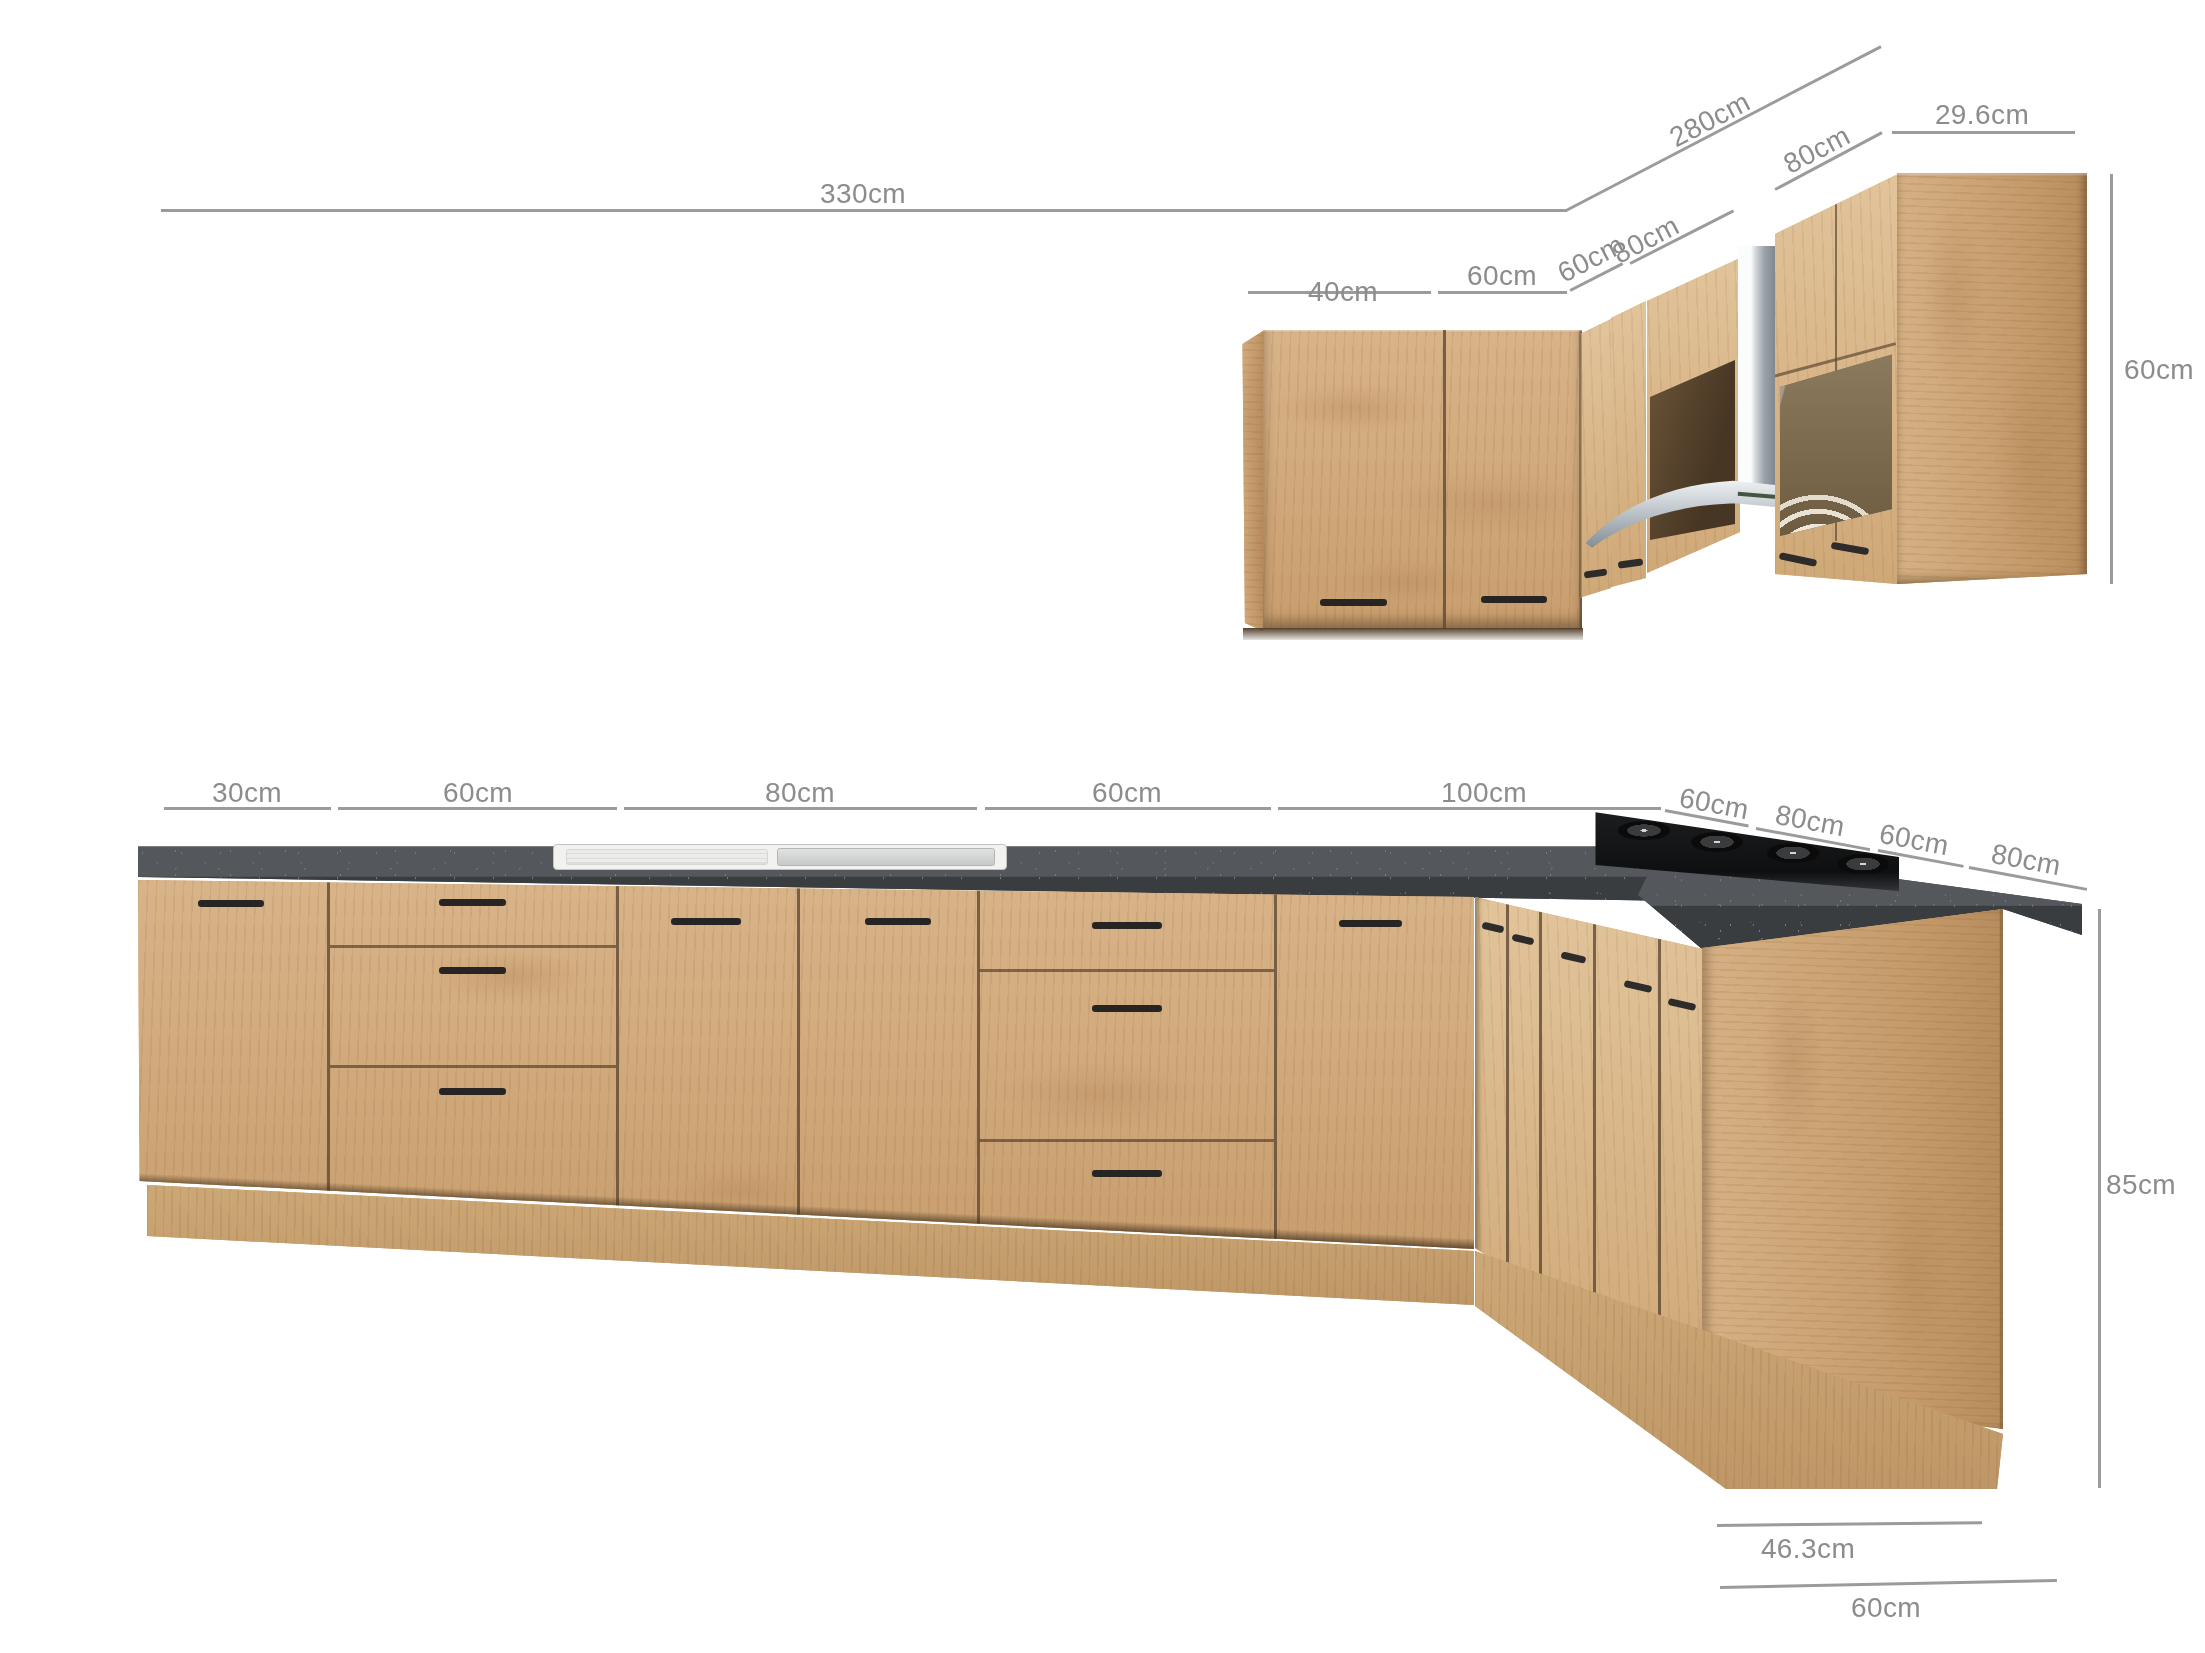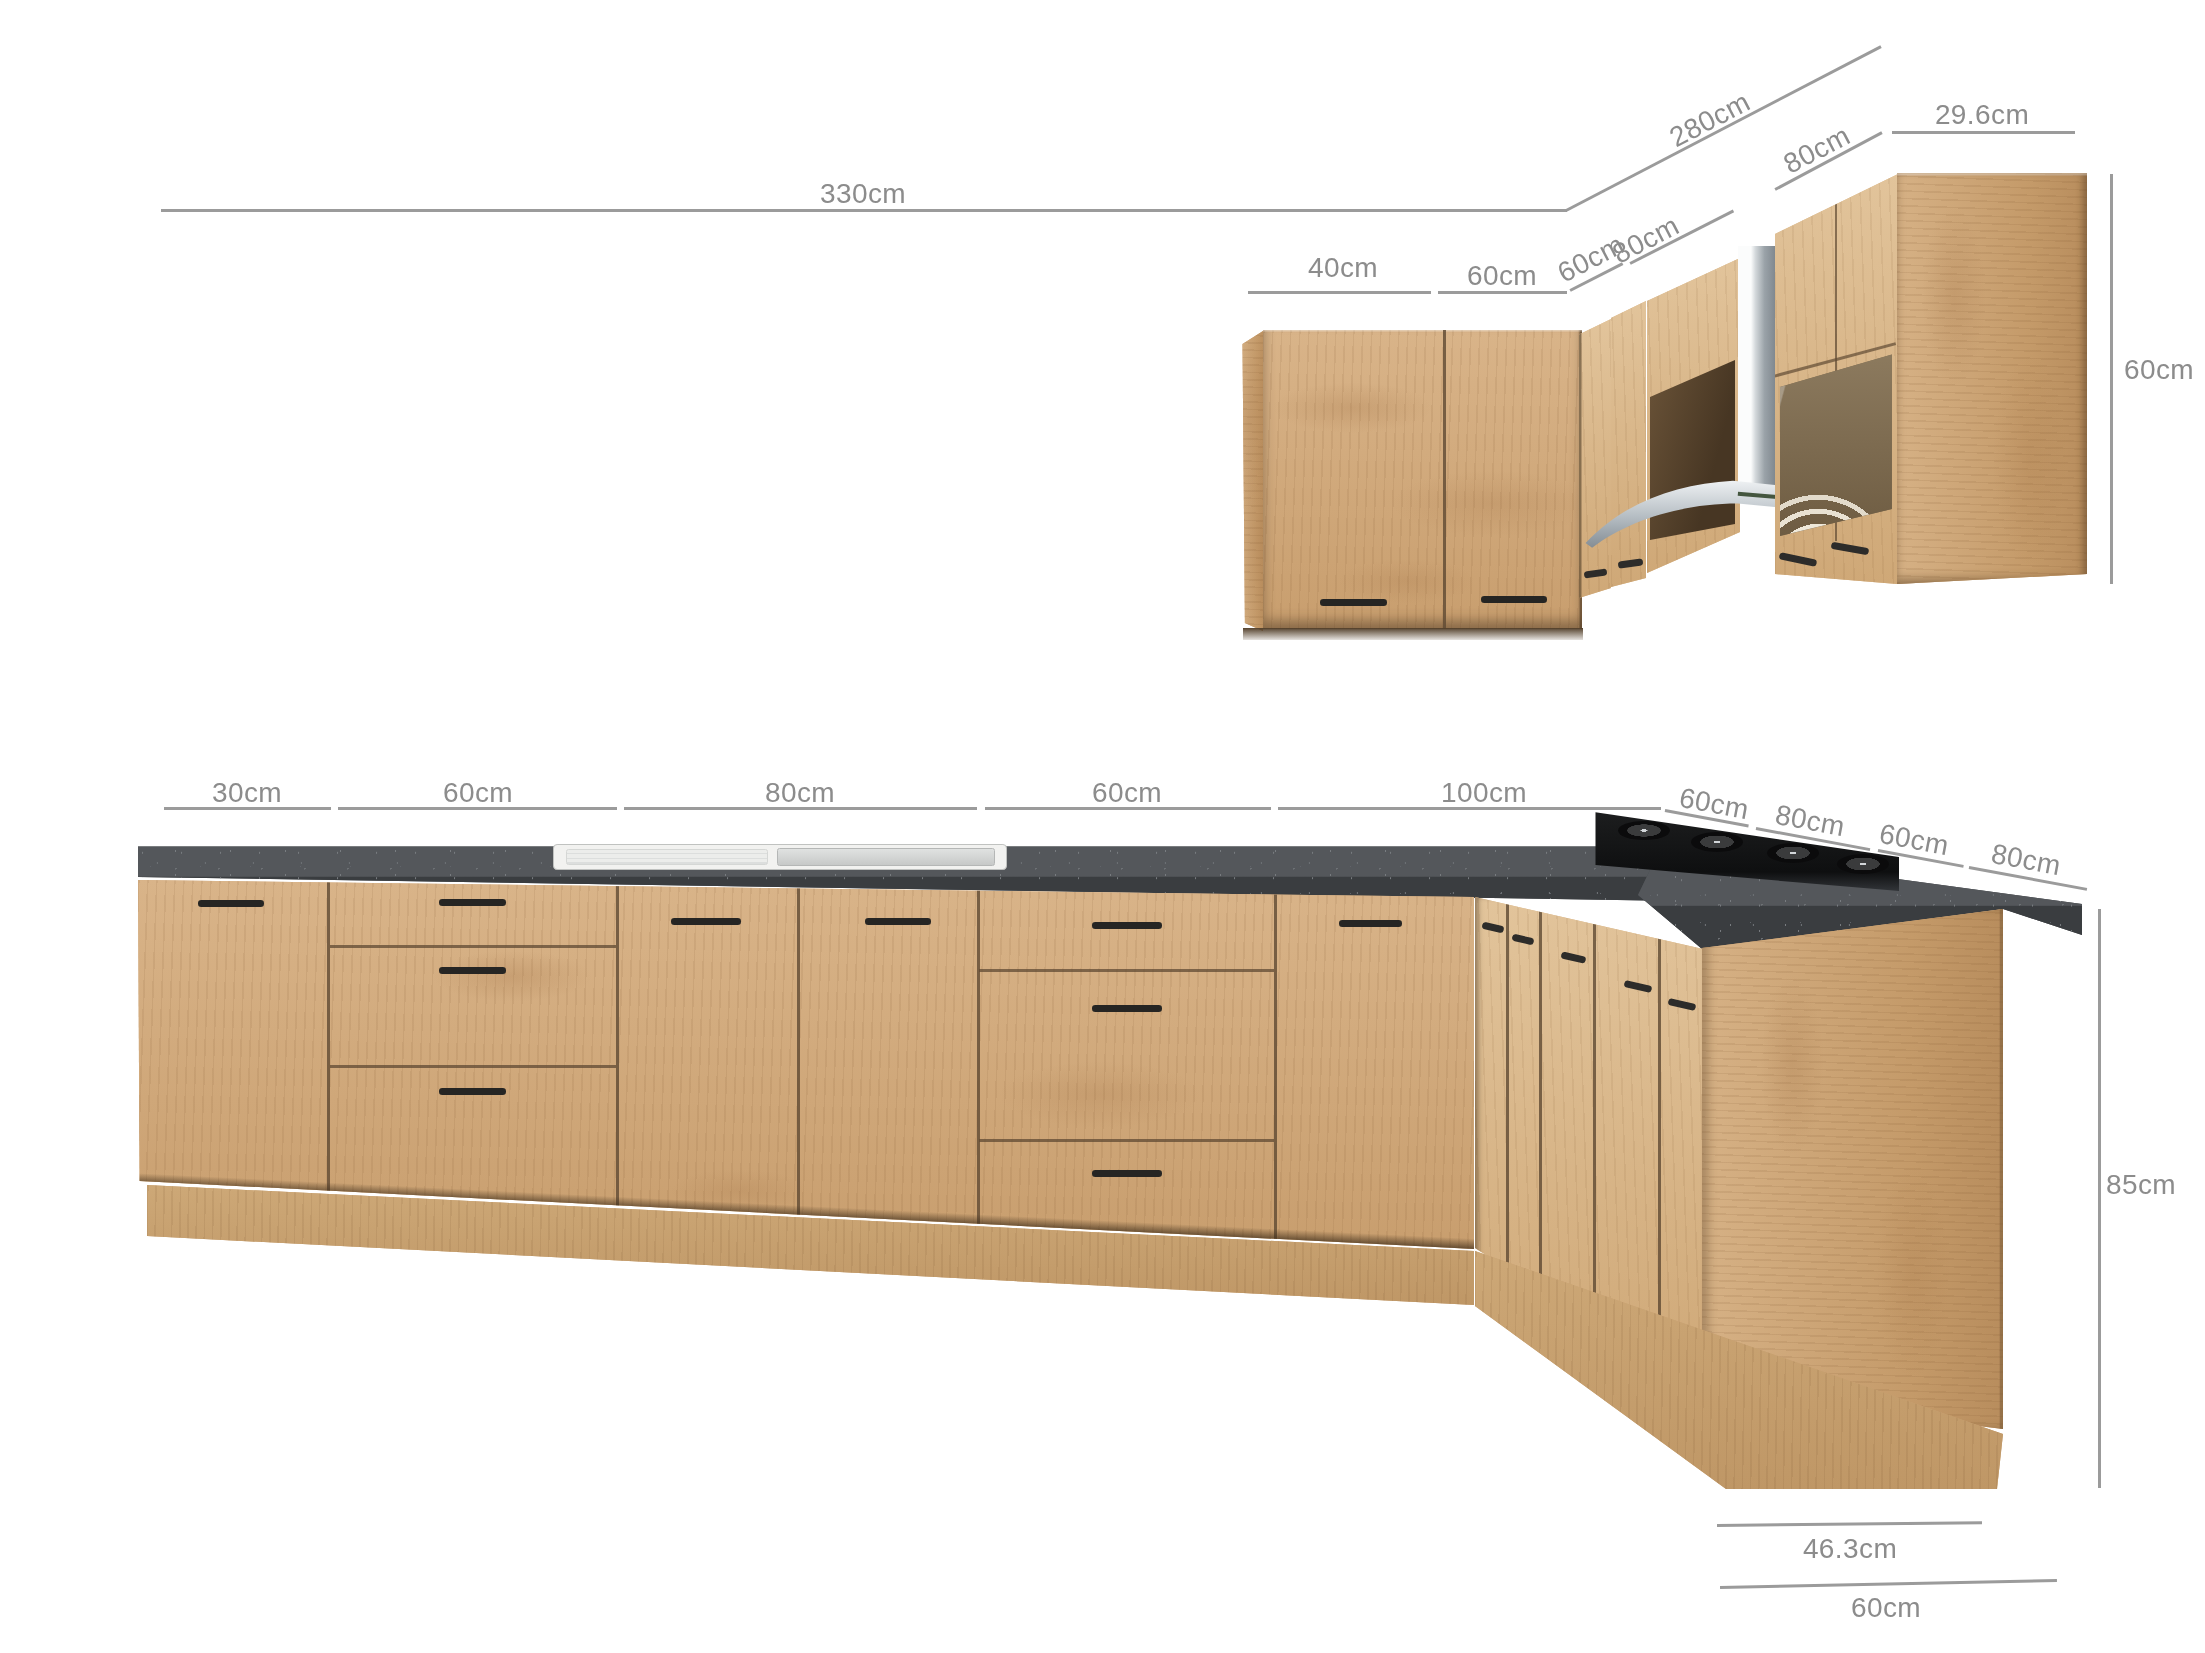--- a/index.html
+++ b/index.html
@@ -209,33 +209,33 @@
   <div class="dim" style="left:1878px;top:849px;width:87px;transform:rotate(10.5deg);"></div>
   <div class="dim" style="left:1969px;top:866px;width:120px;transform:rotate(10.5deg);"></div>
   <div class="dimv" style="left:2098px;top:909px;height:579px;"></div>
   <div class="dim" style="left:1717px;top:1524px;width:265px;transform:rotate(-0.6deg);"></div>
   <div class="dim" style="left:1720px;top:1586px;width:337px;transform:rotate(-1.2deg);"></div>
 
   <span class="dlabel" style="left:863px;top:194px;">330cm</span>
   <span class="dlabel r27" style="left:1710px;top:120px;">280cm</span>
   <span class="dlabel" style="left:1982px;top:115px;">29.6cm</span>
   <span class="dlabel r27" style="left:1817px;top:150px;">80cm</span>
-  <span class="dlabel" style="left:1343px;top:268px;">40cm</span>
+  <span class="dlabel" style="left:1343px;top:292px;">40cm</span>
   <span class="dlabel" style="left:1502px;top:276px;">60cm</span>
   <span class="dlabel r27" style="left:1591px;top:259px;">60cm</span>
   <span class="dlabel r27" style="left:1646px;top:240px;">80cm</span>
   <span class="dlabel" style="left:2159px;top:370px;">60cm</span>
 
   <span class="dlabel" style="left:247px;top:793px;">30cm</span>
   <span class="dlabel" style="left:478px;top:793px;">60cm</span>
   <span class="dlabel" style="left:800px;top:793px;">80cm</span>
   <span class="dlabel" style="left:1127px;top:793px;">60cm</span>
   <span class="dlabel" style="left:1484px;top:793px;">100cm</span>
   <span class="dlabel r10" style="left:1714px;top:804px;">60cm</span>
   <span class="dlabel r10" style="left:1810px;top:821px;">80cm</span>
   <span class="dlabel r10" style="left:1914px;top:840px;">60cm</span>
   <span class="dlabel r10" style="left:2026px;top:860px;">80cm</span>
   <span class="dlabel" style="left:2141px;top:1185px;">85cm</span>
-  <span class="dlabel" style="left:1850px;top:1549px;">46.3cm</span>
+  <span class="dlabel" style="left:1808px;top:1549px;">46.3cm</span>
   <span class="dlabel" style="left:1886px;top:1608px;">60cm</span>
 
 </div>
 
 
 </body></html>

